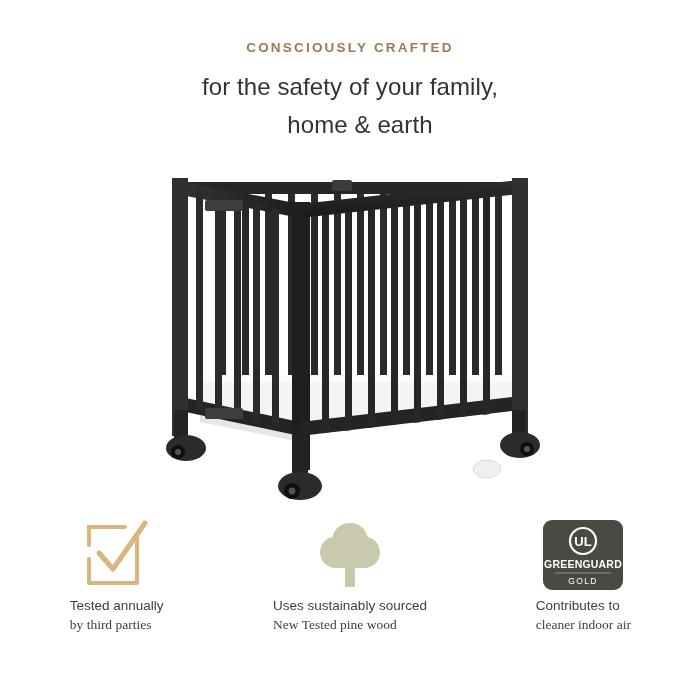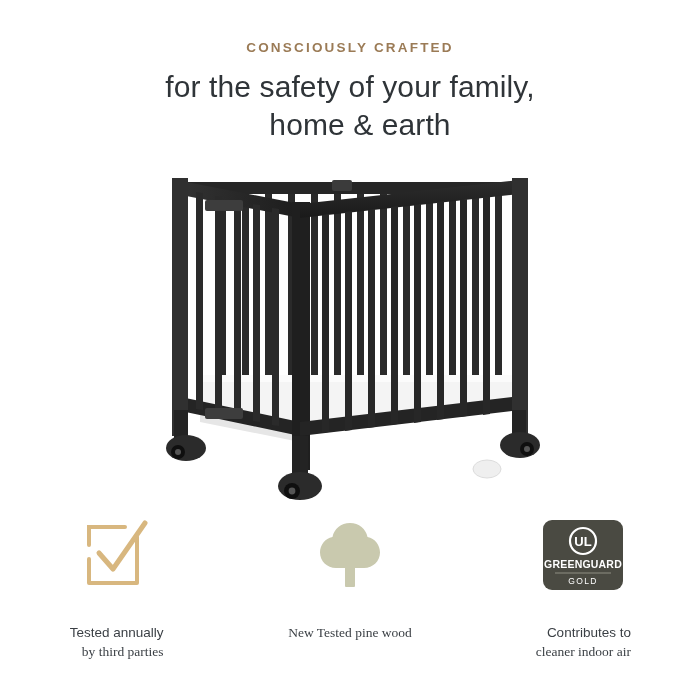--- a/index.html
+++ b/index.html
@@ -32,21 +32,21 @@
     letter-spacing: 2.2px;
     color: #9b7b56;
     font-weight: 600;
   }
   .headline {
     position: absolute;
     top: 68px;
     left: 0;
     width: 700px;
     text-align: center;
-    font-size: 30px;
+    font-size: 24px;
     line-height: 38px;
     color: #2f3438;
     font-weight: 400;
     letter-spacing: 0.1px;
   }
   .headline .l2 { display: block; padding-left: 20px; }
 
   
   .crib-wrap {
     position: absolute;
@@ -71,22 +71,22 @@
     flex-direction: column;
     align-items: center;
   }
   .feature-icon {
     height: 80px;
     display: flex;
     align-items: center;
     justify-content: center;
   }
   .feature-label {
-    margin-top: 28px;
-    text-align: right;
+    margin-top: 1px;
+    text-align: left;
     font-size: 13.5px;
     line-height: 19px;
     color: #3a3f44;
   }
   .feature-label .l2 { display: block; font-family: Liberation Serif, serif; }
 </style>
 </head>
 <body>
 
 <div class="page">
@@ -226,20 +226,21 @@
     <div class="feature">
       <div class="feature-icon">
         <svg width="72" height="72" viewBox="0 0 72 72" xmlns="http://www.w3.org/2000/svg">
           <g fill="#c9c9ae">
             <path d="M36 4 C27 4 20 10 18.5 18 C11 19.5 6 26 6 33.5 C6 42 13 49 22 49 L50 49 C59 49 66 42 66 33.5 C66 26 61 19.5 53.5 18 C52 10 45 4 36 4 Z"></path>
             <rect x="31" y="46" width="10" height="22" rx="1"></rect>
           </g>
         </svg>
       </div>
       <div class="feature-label">
+        <span>Uses sustainably sourced</span>
         <span class="l2">New Tested pine wood</span>
       </div>
     </div>
 
     <div class="feature">
         <div class="feature-icon">
         <svg width="96" height="74" viewBox="0 0 96 74" xmlns="http://www.w3.org/2000/svg">
           <rect x="8" y="2" width="80" height="70" rx="9" fill="#4a4a42"></rect>
           <circle cx="48" cy="23" r="13" fill="none" stroke="#ffffff" stroke-width="2.2"></circle>
           <text x="48" y="28" font-family="Liberation Sans, sans-serif" font-size="13" font-weight="bold" fill="#ffffff" text-anchor="middle">UL</text>

